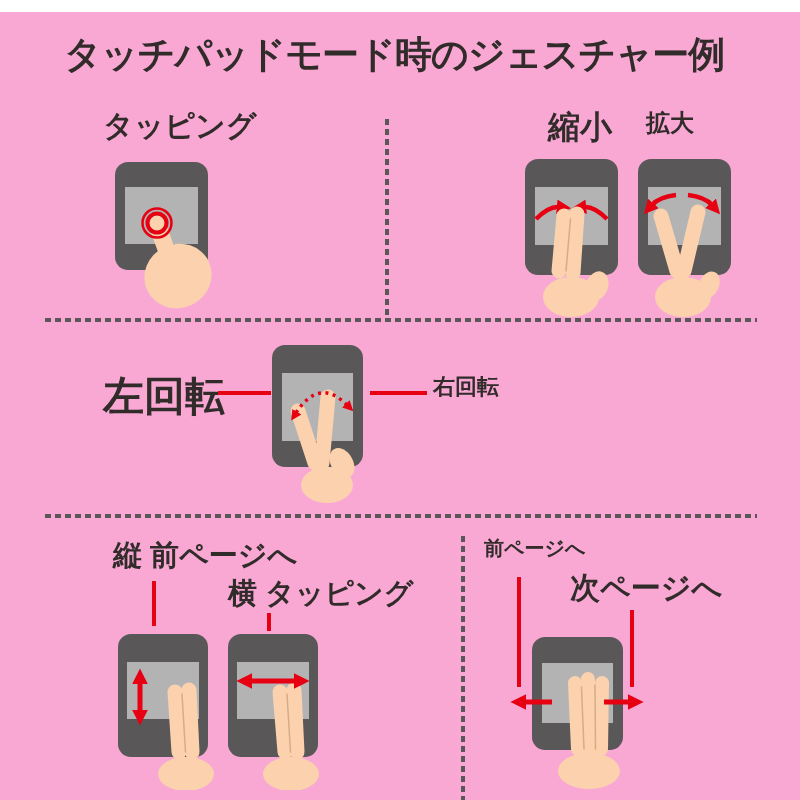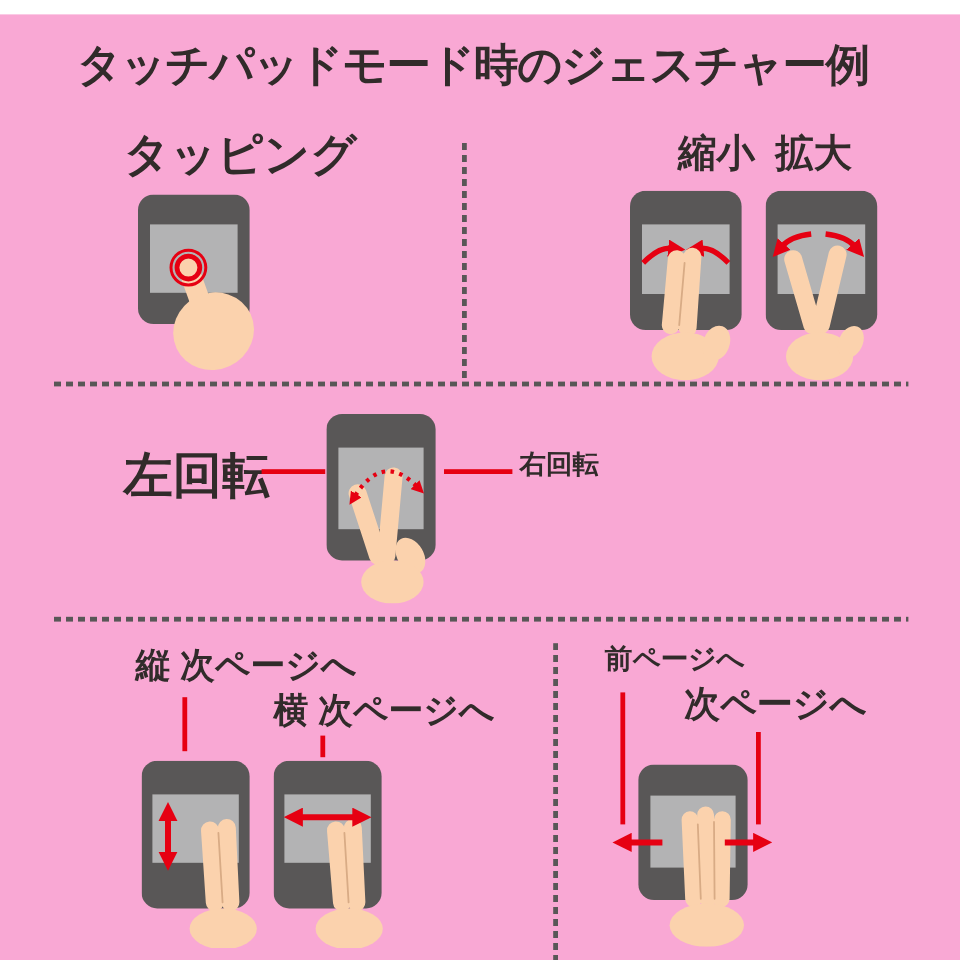--- a/index.html
+++ b/index.html
@@ -4,28 +4,28 @@
 <style>
   html,body{margin:0;padding:0;background:#fff;}
   #canvas{
     position:relative;width:800px;height:800px;background:#f9a8d4;overflow:hidden;
     font-family:"Liberation Sans","DejaVu Sans",sans-serif;
     color:var(--text);
     margin-top:12px;
   }
   .lbl{position:absolute;line-height:1;font-weight:700;white-space:nowrap;color:var(--text);letter-spacing:0;}
   .title{left:64px;top:24px;font-size:37px;letter-spacing:-1px;}
-  .lbl-tapping{left:103px;top:99px;font-size:38px;}
-  .lbl-zoomout{left:565px;top:99px;font-size:32px;}
-  .lbl-zoomin{left:646px;top:99px;font-size:32px;}
+  .lbl-tapping{left:103px;top:99px;font-size:30px;}
+  .lbl-zoomout{left:548px;top:99px;font-size:32px;}
+  .lbl-zoomin{left:646px;top:99px;font-size:24px;}
   .lbl-rotl{left:103px;top:364px;font-size:41px;}
   .lbl-rotr{left:433px;top:364px;font-size:22px;}
   .lbl-vscroll{left:113px;top:529px;font-size:29px;}
   .lbl-hscroll{left:228px;top:567px;font-size:29px;}
-  .lbl-prev{left:504px;top:526px;font-size:23px;}
+  .lbl-prev{left:484px;top:526px;font-size:20px;}
   .lbl-next{left:570px;top:561px;font-size:30px;text-align:center;}
 
   .redline{position:absolute;background:var(--red);}
   .rl-rotl{left:218px;top:379px;width:53px;height:4px;}
   .rl-rotr{left:370px;top:379px;width:57px;height:4px;}
   .rl-vscroll{left:152px;top:569px;width:4px;height:45px;}
   .rl-hscroll{left:267px;top:601px;width:4px;height:18px;}
   .rl-prev{left:517px;top:565px;width:4px;height:110px;}
   .rl-next{left:630px;top:598px;width:4px;height:77px;}
 
@@ -148,23 +148,23 @@
         <ellipse class="fist" cx="55" cy="140" rx="26" ry="18"></ellipse>
       </g>
       <path class="rstroke" d="M24,68 Q47,32 75,60" stroke-width="3.5" stroke-dasharray="3 4.5" marker-start="url(#ahs)" marker-end="url(#ahs)"></path>
     </svg>
     <div class="redline rl-rotr"></div>
     <div class="lbl lbl-rotr">右回転</div>
   </div>
 
   
   <div class="section">
-    <div class="lbl lbl-vscroll">縦 次ページへ</div>
+    <div class="lbl lbl-vscroll">縦 前ページへ</div>
     <div class="redline rl-vscroll"></div>
-    <div class="lbl lbl-hscroll">横 次ページへ</div>
+    <div class="lbl lbl-hscroll">横 タッピング</div>
     <div class="redline rl-hscroll"></div>
 
     <svg class="illus il-vscroll" width="115" height="156" viewBox="0 0 115 156">
       <rect class="pad-body" x="0" y="0" width="90" height="123" rx="13"></rect>
       <rect class="pad-surface" x="9" y="28" width="72" height="57"></rect>
       <g>
         <line class="finger" x1="57" y1="58" x2="61" y2="118" stroke-width="15"></line>
         <line class="finger" x1="71" y1="56" x2="74" y2="118" stroke-width="15"></line>
         <line class="seam" x1="64" y1="60" x2="67.5" y2="118" stroke-width="1.5"></line>
         <ellipse class="fist" cx="68" cy="140" rx="28" ry="17"></ellipse>

